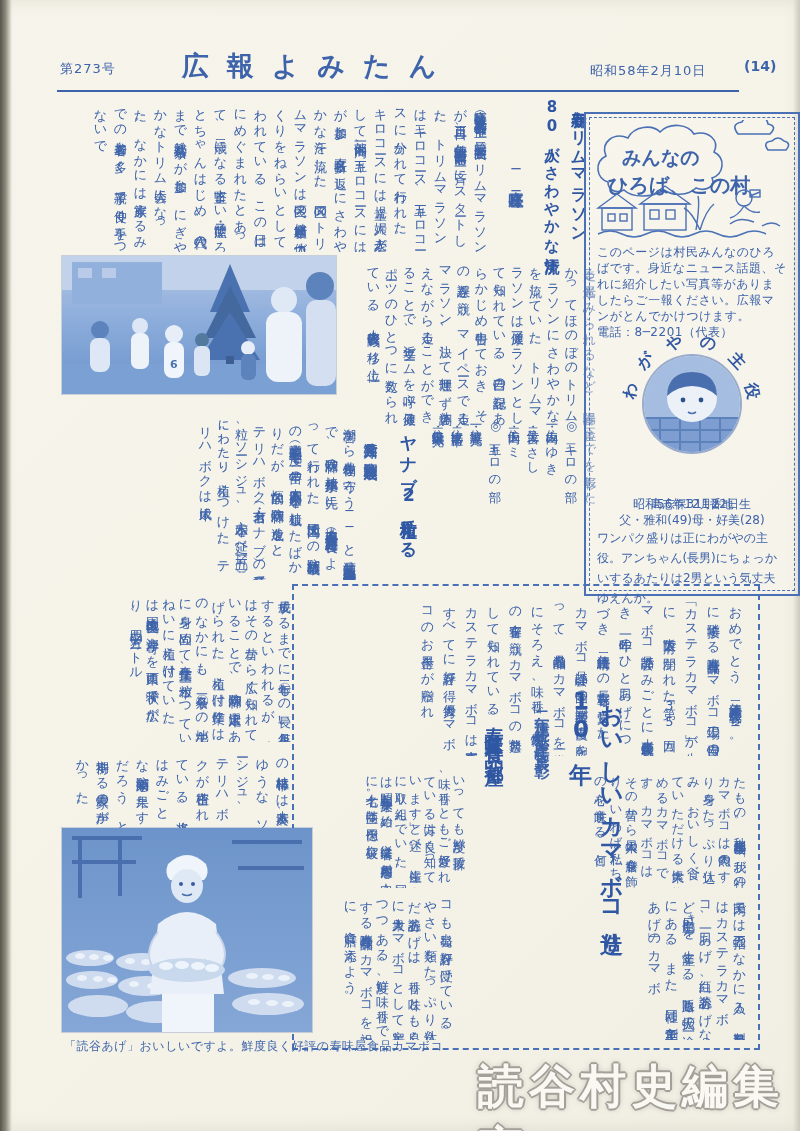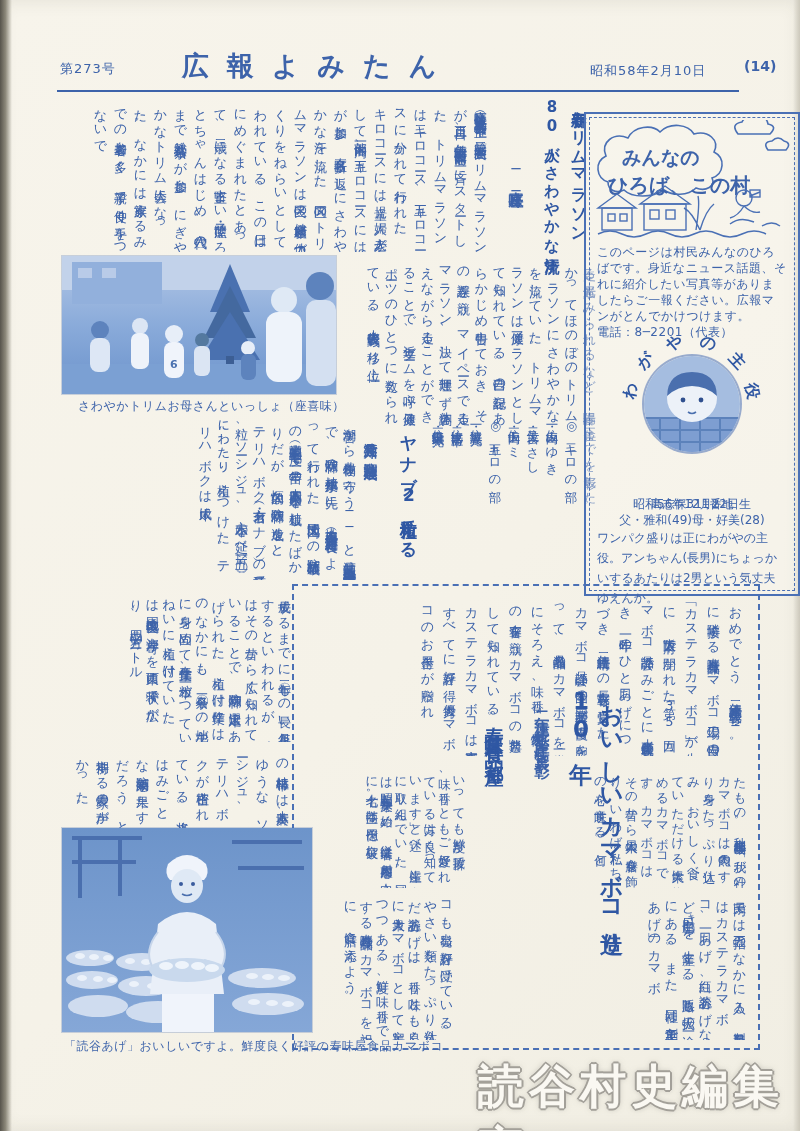--- a/index.html
+++ b/index.html
@@ -92,21 +92,20 @@
           <rect x="132" y="90" width="16" height="30" rx="6" fill="#dbe5f3"></rect>
         <circle cx="222" cy="44" r="13" fill="#dfe9f5"></circle>
           <rect x="204" y="56" width="36" height="70" rx="12" fill="#eef3fa"></rect>
         <circle cx="258" cy="30" r="14" fill="#5d83bd"></circle>
           <rect x="244" y="44" width="30" height="86" rx="10" fill="#d4e0f1"></rect>
         <circle cx="186" cy="92" r="7" fill="#e7eef8"></circle>
           <rect x="179" y="98" width="15" height="26" rx="6" fill="#5d83bd"></rect>
       </g>
     </svg>
   </div>
-  <div class="h caption" style="left:78px;top:398px;">さわやかトリムお母さんといっしょ（座喜味）</div>
 
   <div class="v pre" style="left:424px;top:418px;width:176px;height:162px;font-size:12.5px;line-height:19px;">三位までを表彰した。
 ◎二キロの部
 一位・山内みゆき
 二位・又吉まさし
 三位・山内トミ
 ◎五キロの部
 一位・波平義光
 二位・比嘉盛市
 三位・真栄田敏光</div>

